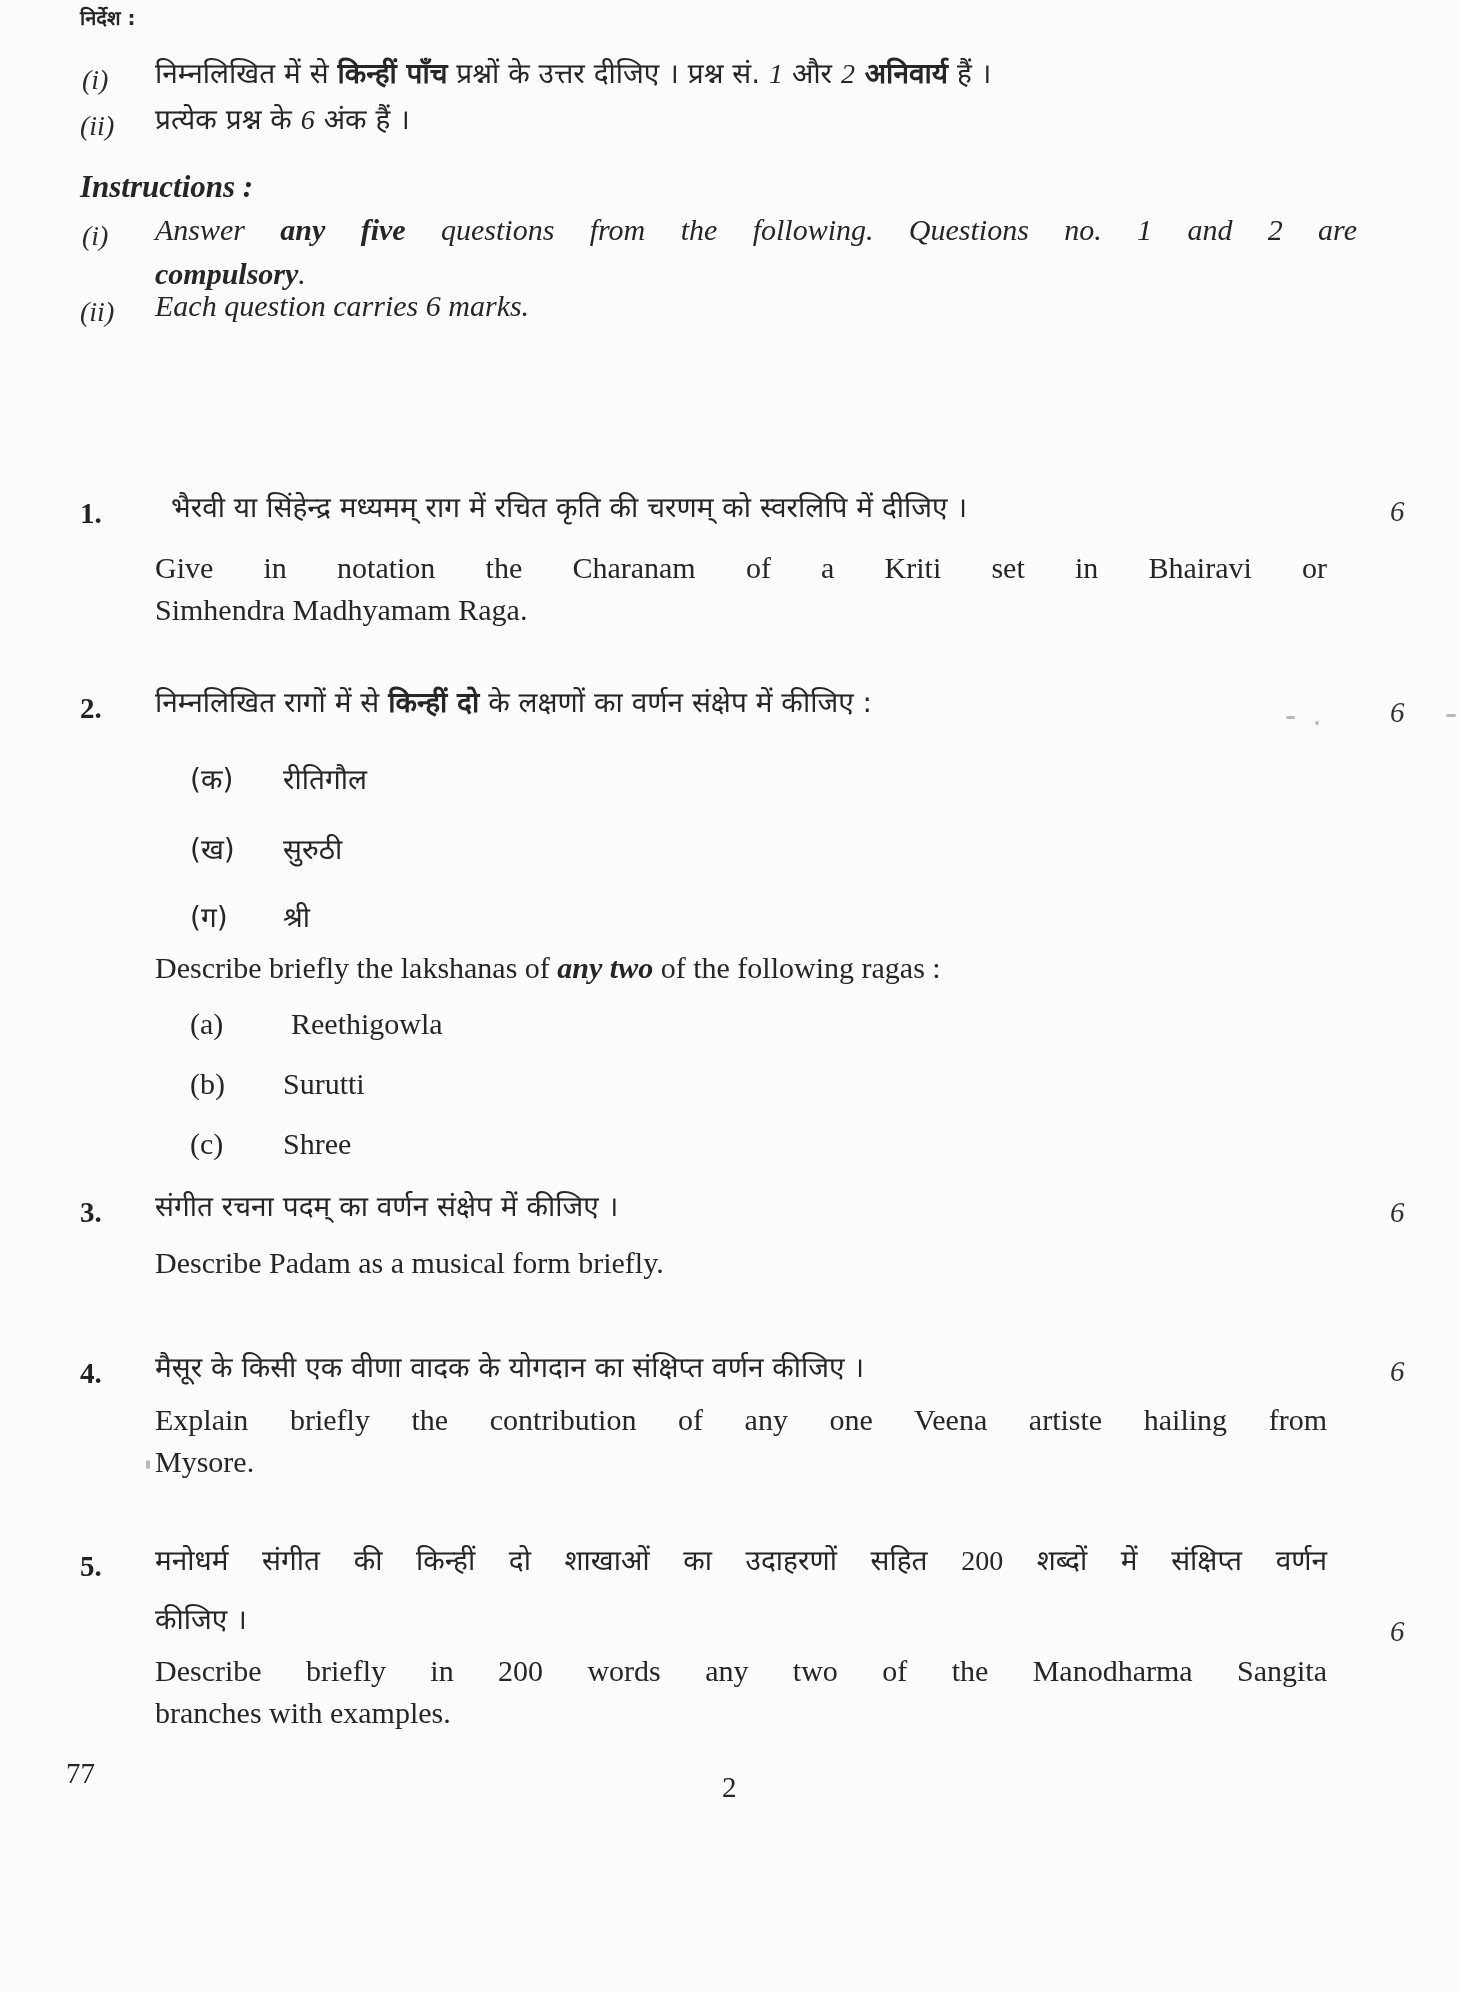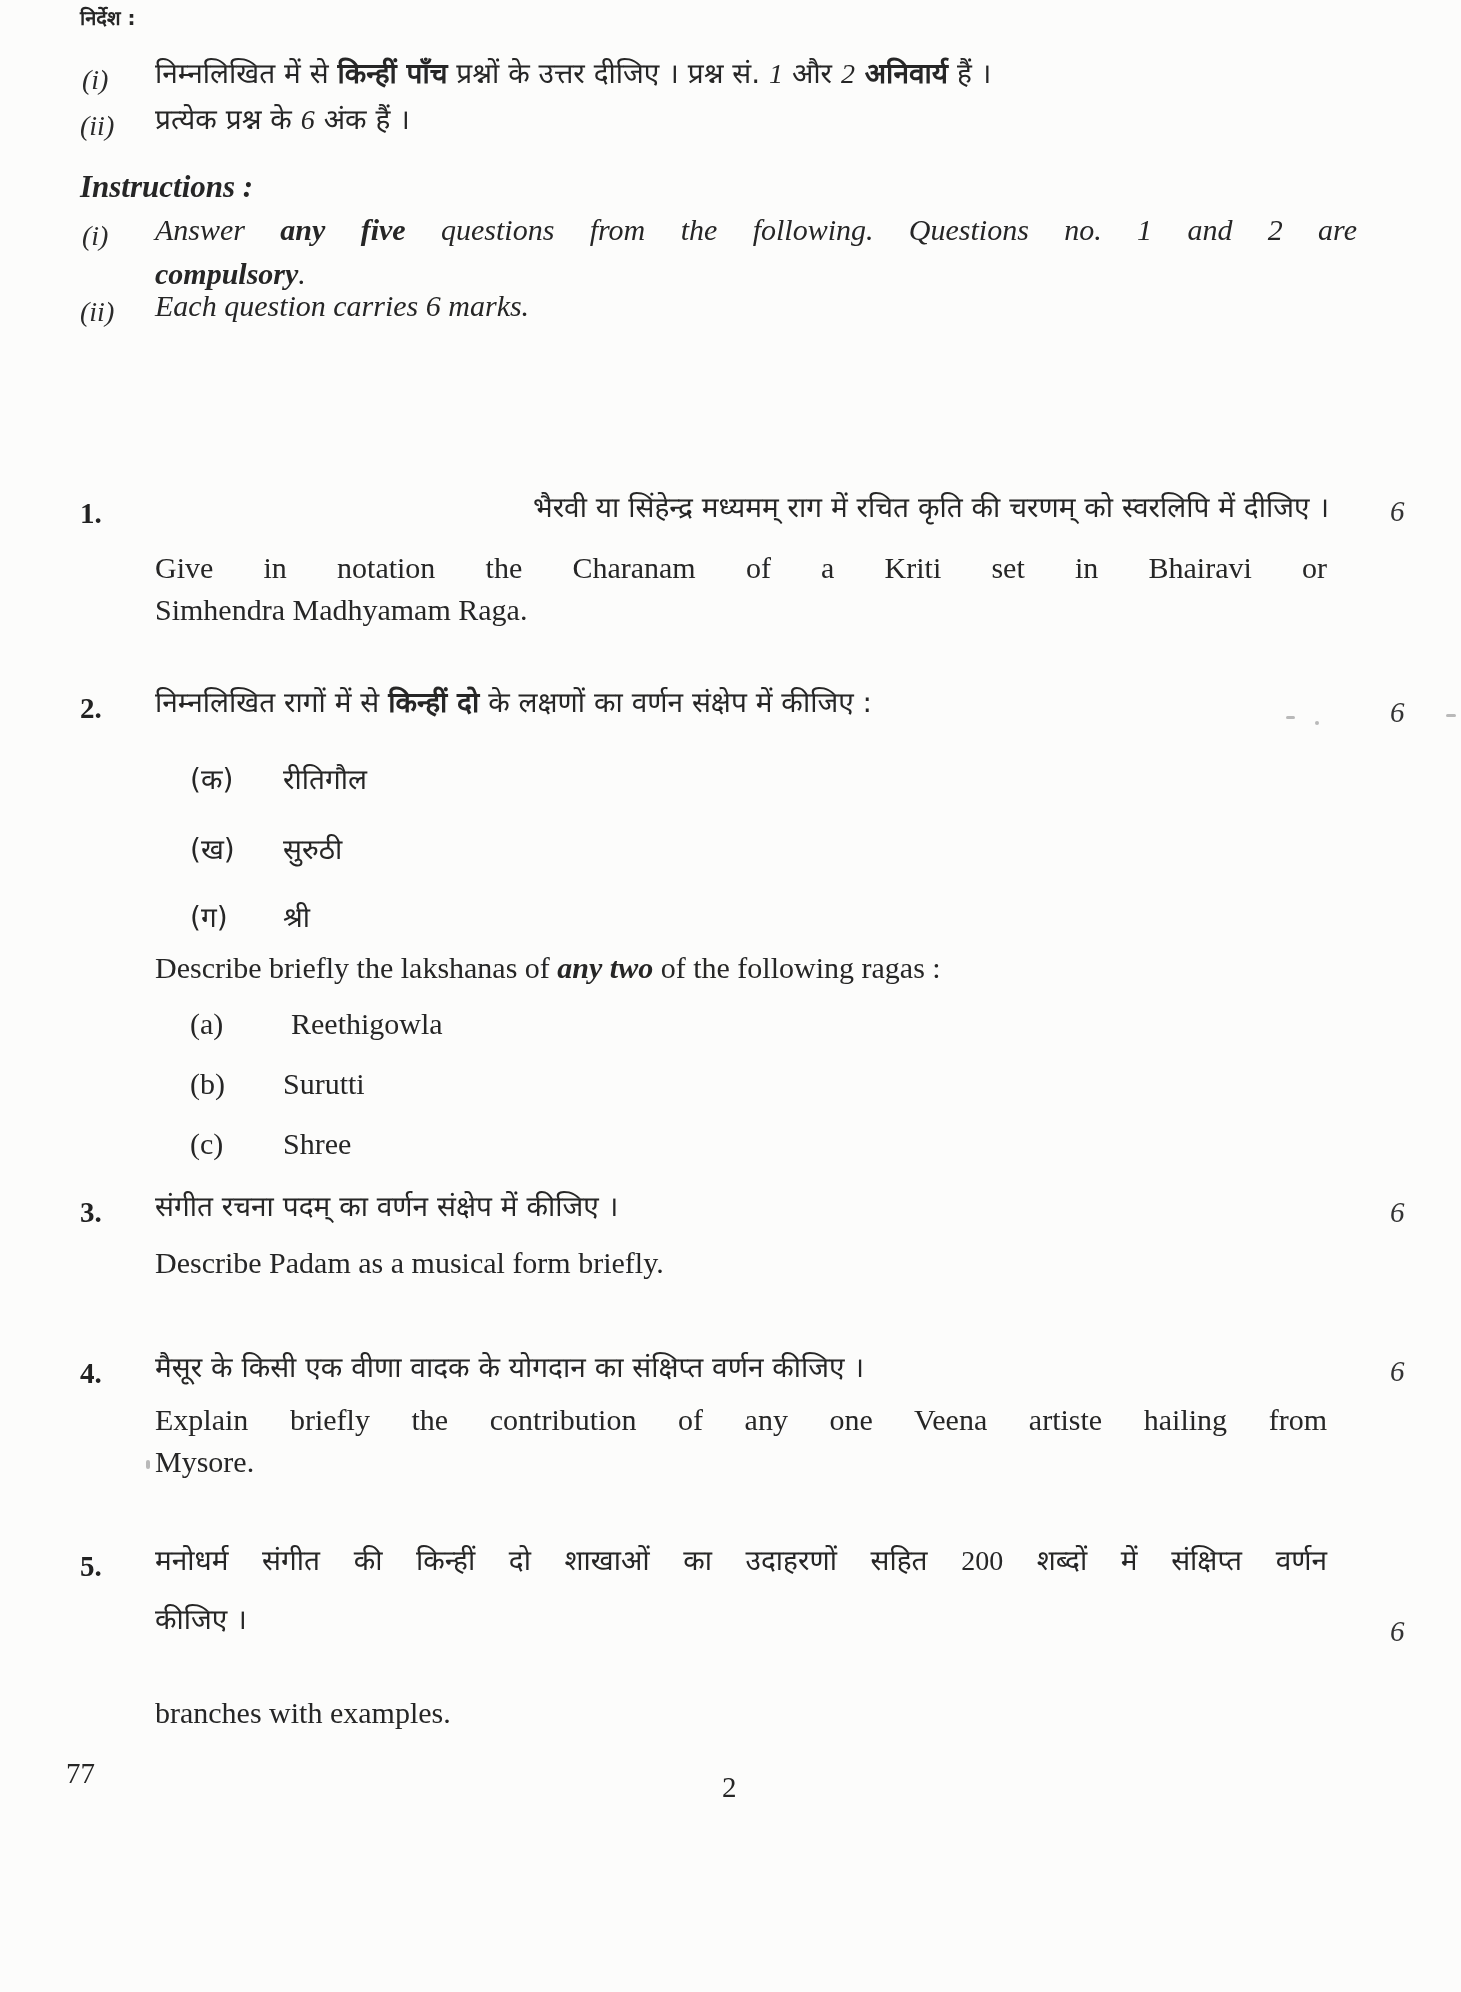--- a/index.html
+++ b/index.html
@@ -49,21 +49,21 @@
     <span>Answer </span><b>any five</b><span> questions from the following. Questions no. </span><span>1</span><span> and </span><span>2</span><span> are</span>
   </div>
   <div class="abs en it" style="left:155px; top:256px;">
     <b>compulsory</b><span>.</span>
   </div>
 
   <div class="abs marker-en" style="left:80px; top:296px;">(ii)</div>
   <div class="abs en it" style="left:155px; top:288px;">Each question carries 6 marks.</div>
 
   <div class="abs qnum" style="left:80px; top:497px;">1.</div>
-  <div class="abs hi" style="left:149px; top:490px; width:1180px;text-align:right;">भैरवी या सिंहेन्द्र मध्यमम् राग में रचित कृति की चरणम् को स्वरलिपि में दीजिए ।</div>
+  <div class="abs hi" style="left:171px; top:490px; width:1180px;">भैरवी या सिंहेन्द्र मध्यमम् राग में रचित कृति की चरणम् को स्वरलिपि में दीजिए ।</div>
   <div class="abs marks" style="left:1390px; top:495px;">6</div>
   <div class="abs en just" style="left:155px; top:550px; width:1172px;">Give in notation the Charanam of a Kriti set in Bhairavi or</div>
   <div class="abs en" style="left:155px; top:592px;">Simhendra Madhyamam Raga.</div>
 
   <div class="abs qnum" style="left:80px; top:692px;">2.</div>
   <div class="abs hi" style="left:155px; top:685px; width:1200px;">
     <span>निम्नलिखित रागों में से </span><b>किन्हीं दो</b><span> के लक्षणों का वर्णन संक्षेप में कीजिए :</span>
   </div>
   <div class="abs marks" style="left:1390px; top:696px;">6</div>
   <div class="artifact" style="left:1286px; top:716px; width:9px; height:3px;"></div>
@@ -101,18 +101,19 @@
   <div class="abs hi" style="left:155px; top:1350px; width:1180px;">मैसूर के किसी एक वीणा वादक के योगदान का संक्षिप्त वर्णन कीजिए ।</div>
   <div class="abs marks" style="left:1390px; top:1355px;">6</div>
   <div class="abs en just" style="left:155px; top:1402px; width:1172px;">Explain briefly the contribution of any one Veena artiste hailing from</div>
   <div class="artifact" style="left:146px; top:1460px; width:4px; height:9px;"></div>
   <div class="abs en" style="left:155px; top:1444px;">Mysore.</div>
 
   <div class="abs qnum" style="left:80px; top:1550px;">5.</div>
   <div class="abs hi just" style="left:155px; top:1543px; width:1172px;font-family:Liberation Serif, serif;">मनोधर्म संगीत की किन्हीं दो शाखाओं का उदाहरणों सहित 200 शब्दों में संक्षिप्त वर्णन</div>
   <div class="abs hi" style="left:155px; top:1602px;">कीजिए ।</div>
   <div class="abs marks" style="left:1390px; top:1615px;">6</div>
+  <div class="abs en just" style="left:155px; top:1653px; width:1172px;">Describe briefly in 200 words any two of the Manodharma Sangita</div>
   <div class="abs en" style="left:155px; top:1695px;">branches with examples.</div>
 
   <div class="abs en" style="left:66px; top:1756px; font-size:29px;">77</div>
   <div class="abs en" style="left:722px; top:1770px; font-size:29px;">2</div>
 
 </div>
 
 </body></html>

